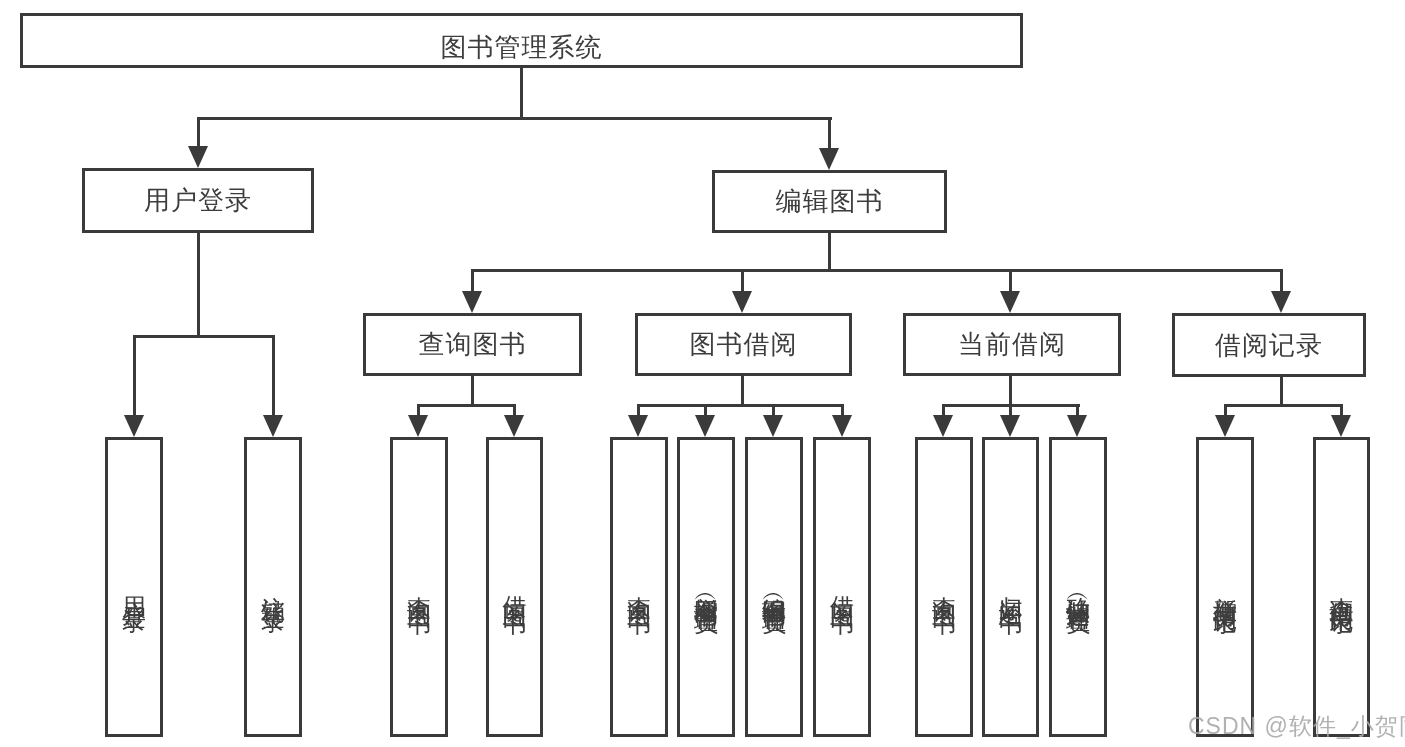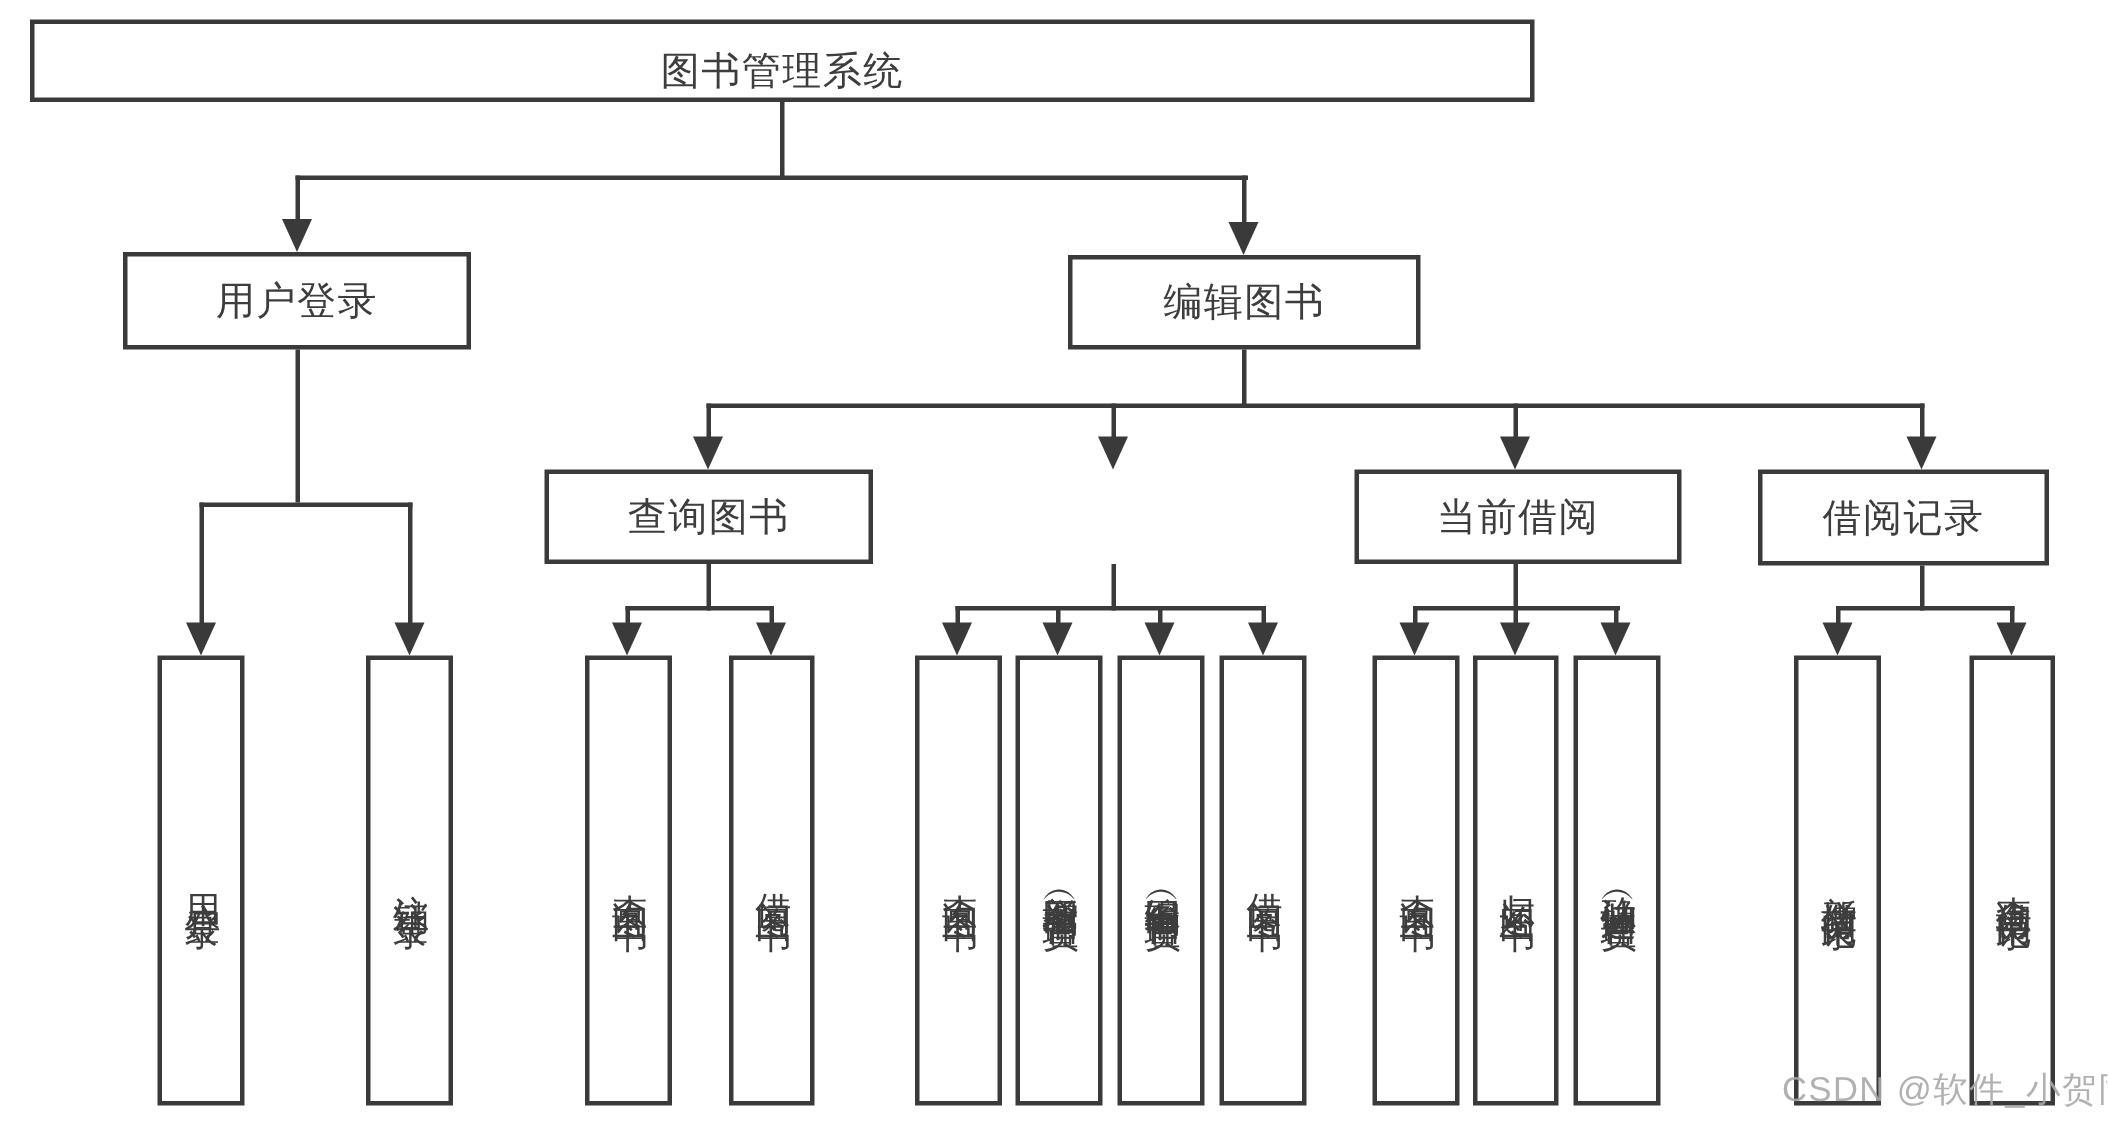--- a/index.html
+++ b/index.html
@@ -102,20 +102,23 @@
   <div class="vline" style="left:741px; top:269px; height:24px;"></div>
   <div class="arrow" style="left:732px; top:291px;"></div>
   <div class="vline" style="left:1009px; top:269px; height:24px;"></div>
   <div class="arrow" style="left:1000px; top:291px;"></div>
   <div class="vline" style="left:1280px; top:269px; height:24px;"></div>
   <div class="arrow" style="left:1271px; top:291px;"></div>
 
   <div class="box" style="left:363px; top:313px; width:219px; height:63px;">
     <span>查询图书</span>
   </div>
+  <div class="box" style="left:635px; top:313px; width:217px; height:63px;">
+    <span>图书借阅</span>
+  </div>
   <div class="box" style="left:903px; top:313px; width:218px; height:63px;">
     <span>当前借阅</span>
   </div>
   <div class="box" style="left:1172px; top:313px; width:194px; height:64px;text-align:center;">
     <span>借阅记录</span>
   </div>
 
   <div class="vline" style="left:471px; top:376px; height:31px;"></div>
   <div class="hline" style="left:417px; top:404px; width:99px;"></div>
   <div class="vline" style="left:417px; top:404px; height:13px;"></div>

